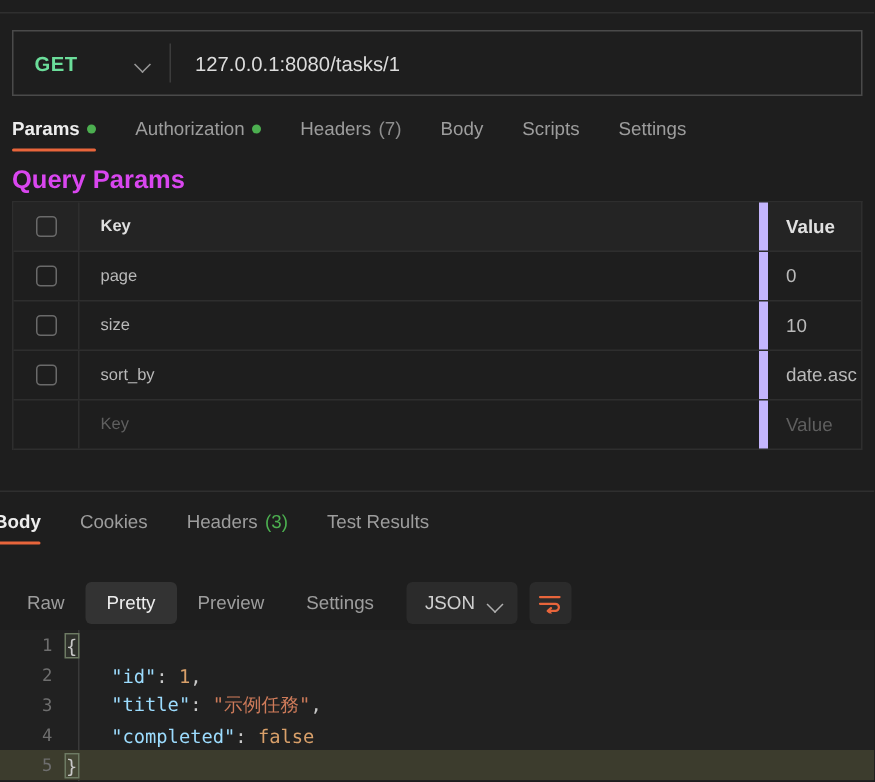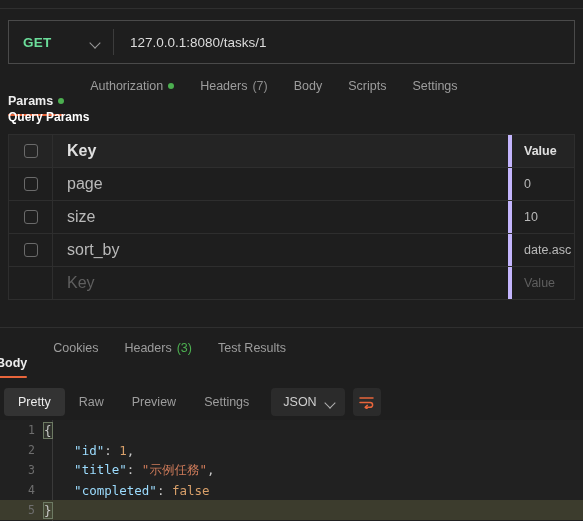--- a/index.html
+++ b/index.html
@@ -76,36 +76,36 @@
     position: relative;
     display: flex; align-items: center; gap: 5px;
     height: 27px;
     padding: 0 13px;
     font-size: 12.5px;
     color: #9d9d9d;
     cursor: pointer;
     white-space: nowrap;
   }
   .tab:first-child { padding-left: 0; }
-  .tab.active { color: #ededed; font-weight: bold; margin-top: 15px; }
+  .tab.active { color: #ededed; font-weight: bold; }
   .tab.active::after {
     content: ""; position: absolute;
     left: 0; right: 13px; bottom: -2px; height: 2px;
     background: #e8653b; border-radius: 1px;
   }
   .tab .cnt { color: #8d8d8d; }
   .dot {
     width: 6px; height: 6px; border-radius: 50%;
     background: #4caf50; display: inline-block;
   }
 
   
   .qp-title {
     position: absolute; left: 8px; top: 110px;
-    font-size: 12px; font-weight: bold; color: #ffffff;
+    font-size: 17px; font-weight: bold; color: #d946ef;
   }
 
   
   .ptable {
     position: absolute; left: 8px; top: 134px;
     width: 567px;
     border: 1px solid #2e2e2e;
     border-bottom: none;
   }
   .prow {
@@ -124,22 +124,22 @@
     width: 14px; height: 14px;
     border: 1.3px solid #6a6a6a;
     border-radius: 3px;
     background: transparent;
     cursor: pointer;
   }
   .cell-key {
     flex: 1; height: 100%;
     display: flex; align-items: center;
     padding-left: 14px;
-    border-right: 4px solid #c4b5fd;
-    font-size: 16px; color: #b9b9b9;
+    border-right: 6px solid #c4b5fd;
+    font-size: 11px; color: #b9b9b9;
     overflow: hidden; white-space: nowrap;
   }
   .cell-val {
     width: 62px; flex: 0 0 62px; height: 100%;
     display: flex; align-items: center;
     padding-left: 12px;
     font-size: 12.5px; color: #b9b9b9;
     overflow: hidden; white-space: nowrap;
   }
   .prow.head .cell-key, .prow.head .cell-val {
@@ -330,25 +330,25 @@
     <div class="tab">
       <span>Headers</span>
       <span class="cnt" style="color:#4caf50">(3)</span>
     </div>
     <div class="tab">
       <span>Test Results</span>
     </div>
   </div>
 
   <div class="fmtbar">
+    <div class="fbtn">
+      <span>Raw</span>
+    </div>
     <div class="fbtn active">
       <span>Pretty</span>
-    </div>
-    <div class="fbtn">
-      <span>Raw</span>
     </div>
     <div class="fbtn">
       <span>Preview</span>
     </div>
     <div class="fbtn">
       <span>Settings</span>
     </div>
     <div class="sel">
       <span>JSON</span>
       <span class="caret"></span>

